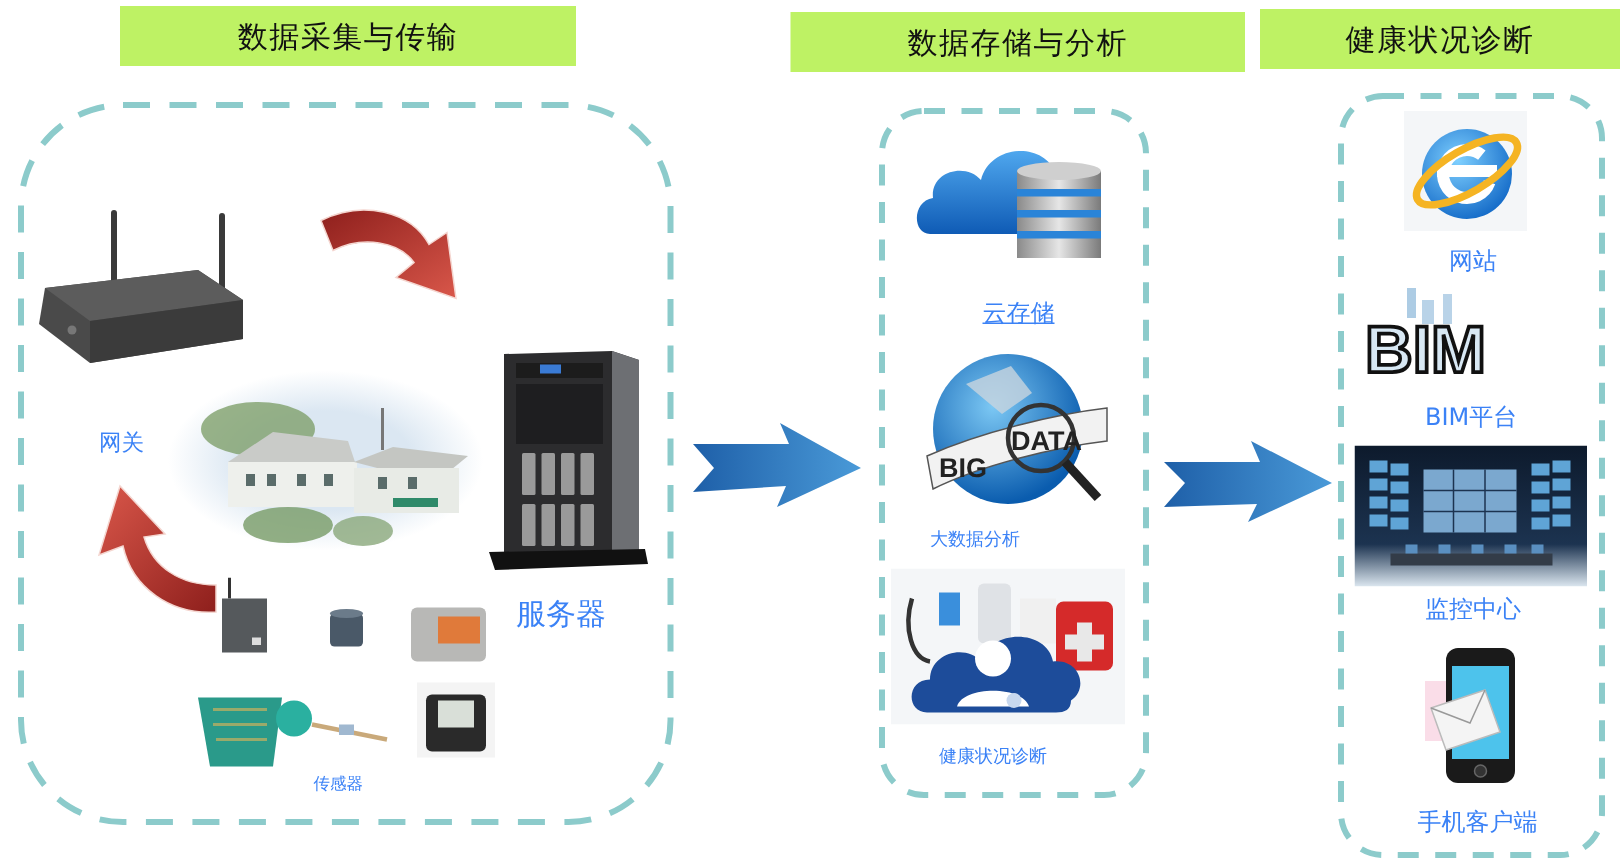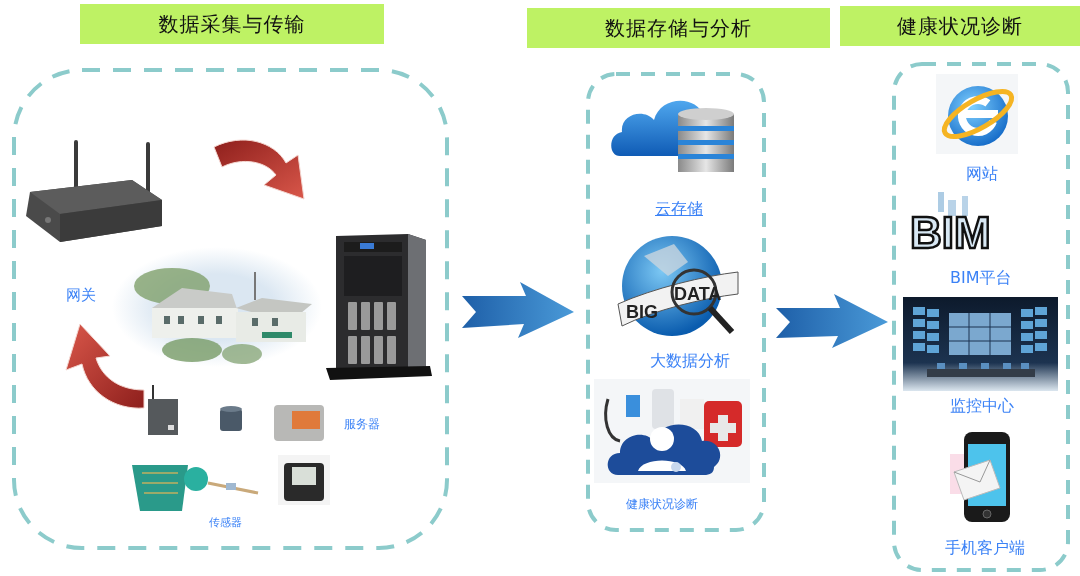--- a/index.html
+++ b/index.html
@@ -110,21 +110,21 @@
       <rect x="48" y="72" width="9" height="28" rx="1"></rect>
         <rect x="61" y="72" width="9" height="28" rx="1"></rect>
       <rect x="22" y="106" width="9" height="28" rx="1"></rect>
         <rect x="35" y="106" width="9" height="28" rx="1"></rect>
       <rect x="48" y="106" width="9" height="28" rx="1"></rect>
         <rect x="61" y="106" width="9" height="28" rx="1"></rect>
     </g>
     <polygon points="0,138 104,136 106,146 4,150" fill="#111"></polygon>
   </svg>
 </div>
-<div class="label" style="left:344px;top:416px;font-size:12px;">服务器</div>
+<div class="label" style="left:344px;top:396px;font-size:20px;">服务器</div>
 
 <div class="abs" style="left:58px;top:322px;width:92px;height:90px;">
   <svg width="92" height="90" viewBox="0 0 92 90">
     <defs>
         <linearGradient id="rg2" x1="0" y1="0" x2="1" y2="1">
           <stop offset="0" stop-color="#d9574a"></stop>
           <stop offset="1" stop-color="#8e1f1c"></stop>
         </linearGradient>
       </defs>
     <path d="M86,86 C56,88 30,70 24,42 L8,48 L22,2 L52,34 L38,36 C44,56 62,68 86,68 Z" fill="url(#rg2)" stroke="#f4d6d0" stroke-width="1"></path>
@@ -207,21 +207,21 @@
       </defs>
     <circle cx="58" cy="54" r="50" fill="url(#gl)"></circle>
     <path d="M30,24 L60,12 L74,30 L54,44 Z" fill="#c8d4de" opacity="0.8"></path>
     <path d="M4,72 C40,56 90,44 124,40 L124,62 C90,66 40,78 8,94 Z" fill="#f2f2f2" stroke="#555" stroke-width="1"></path>
     <text x="12" y="86" font-family="Liberation Sans, sans-serif" font-size="18" font-weight="bold" fill="#222">BIG</text>
     <circle cx="80" cy="60" r="22" fill="none" stroke="#333" stroke-width="3"></circle>
     <text x="60" y="68" font-family="Liberation Sans, sans-serif" font-size="18" font-weight="bold" fill="#222">DATA</text>
     <line x1="96" y1="76" x2="118" y2="100" stroke="#222" stroke-width="6"></line>
   </svg>
 </div>
-<div class="label" style="left:650px;top:351px;font-size:16px;">大数据分析</div>
+<div class="label" style="left:620px;top:351px;font-size:12px;">大数据分析</div>
 
 <div class="abs" style="left:594px;top:379px;width:156px;height:104px;">
   <svg width="156" height="104" viewBox="0 0 156 104">
     <rect x="0" y="0" width="156" height="104" fill="#f4f6f8"></rect>
     <path d="M14,20 C8,40 14,60 26,62" fill="none" stroke="#333" stroke-width="3"></path>
     <rect x="32" y="16" width="14" height="22" fill="#3a8fdc"></rect>
     <rect x="58" y="10" width="22" height="40" rx="4" fill="#dfe2e6"></rect>
     <rect x="86" y="20" width="24" height="30" fill="#f0f0f0"></rect>
     <rect x="110" y="22" width="38" height="46" rx="5" fill="#d52a2a"></rect>
     <path d="M124,36 h10 v8 h8 v10 h-8 v8 h-10 v-8 h-8 v-10 h8 z" fill="#e8e8e8"></path>

